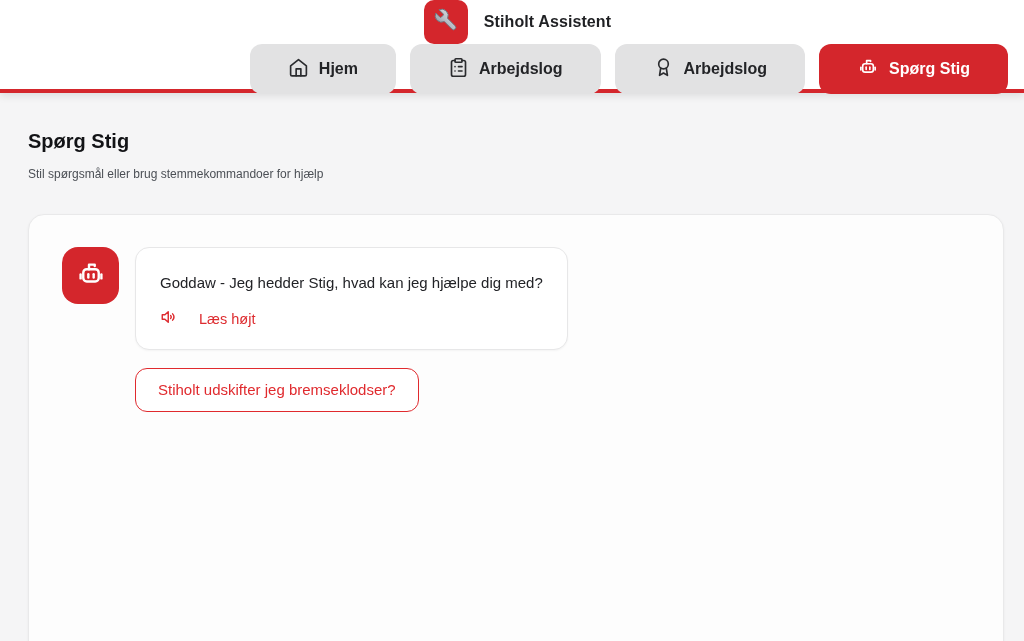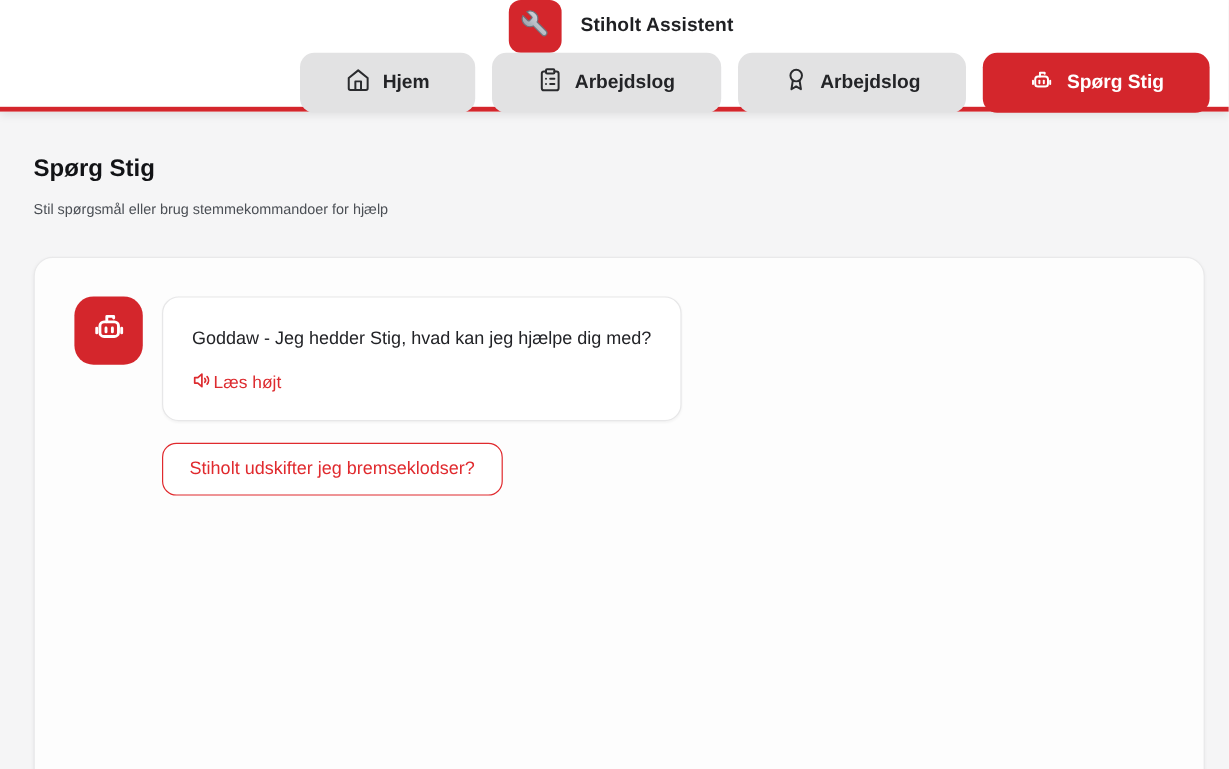--- a/index.html
+++ b/index.html
@@ -84,21 +84,21 @@
     background: #ffffff;
     border: 1px solid #e7e7e8;
     border-radius: 14px;
     box-shadow: 0 1px 2px rgba(0,0,0,0.04);
     padding: 25px 24px 19px 24px;
     max-width: 560px;
   }
   .bubble-text { font-size: 15px; color: #222327; line-height: 1.35; text-align: right; }
   .read-aloud {
     margin-top: 15px;
-    display: inline-flex; align-items: center; gap: 0;
+    display: inline-flex; align-items: center; gap: 21px;
     background: none; border: none; cursor: pointer;
     color: var(--red-bright);
     font-family: inherit; font-size: 14.5px; font-weight: 500;
     padding: 0;
   }
 
   .suggestions {
     margin: 18px 0 0 73px;
     display: flex; flex-wrap: wrap; gap: 14px;
     max-width: 740px;

